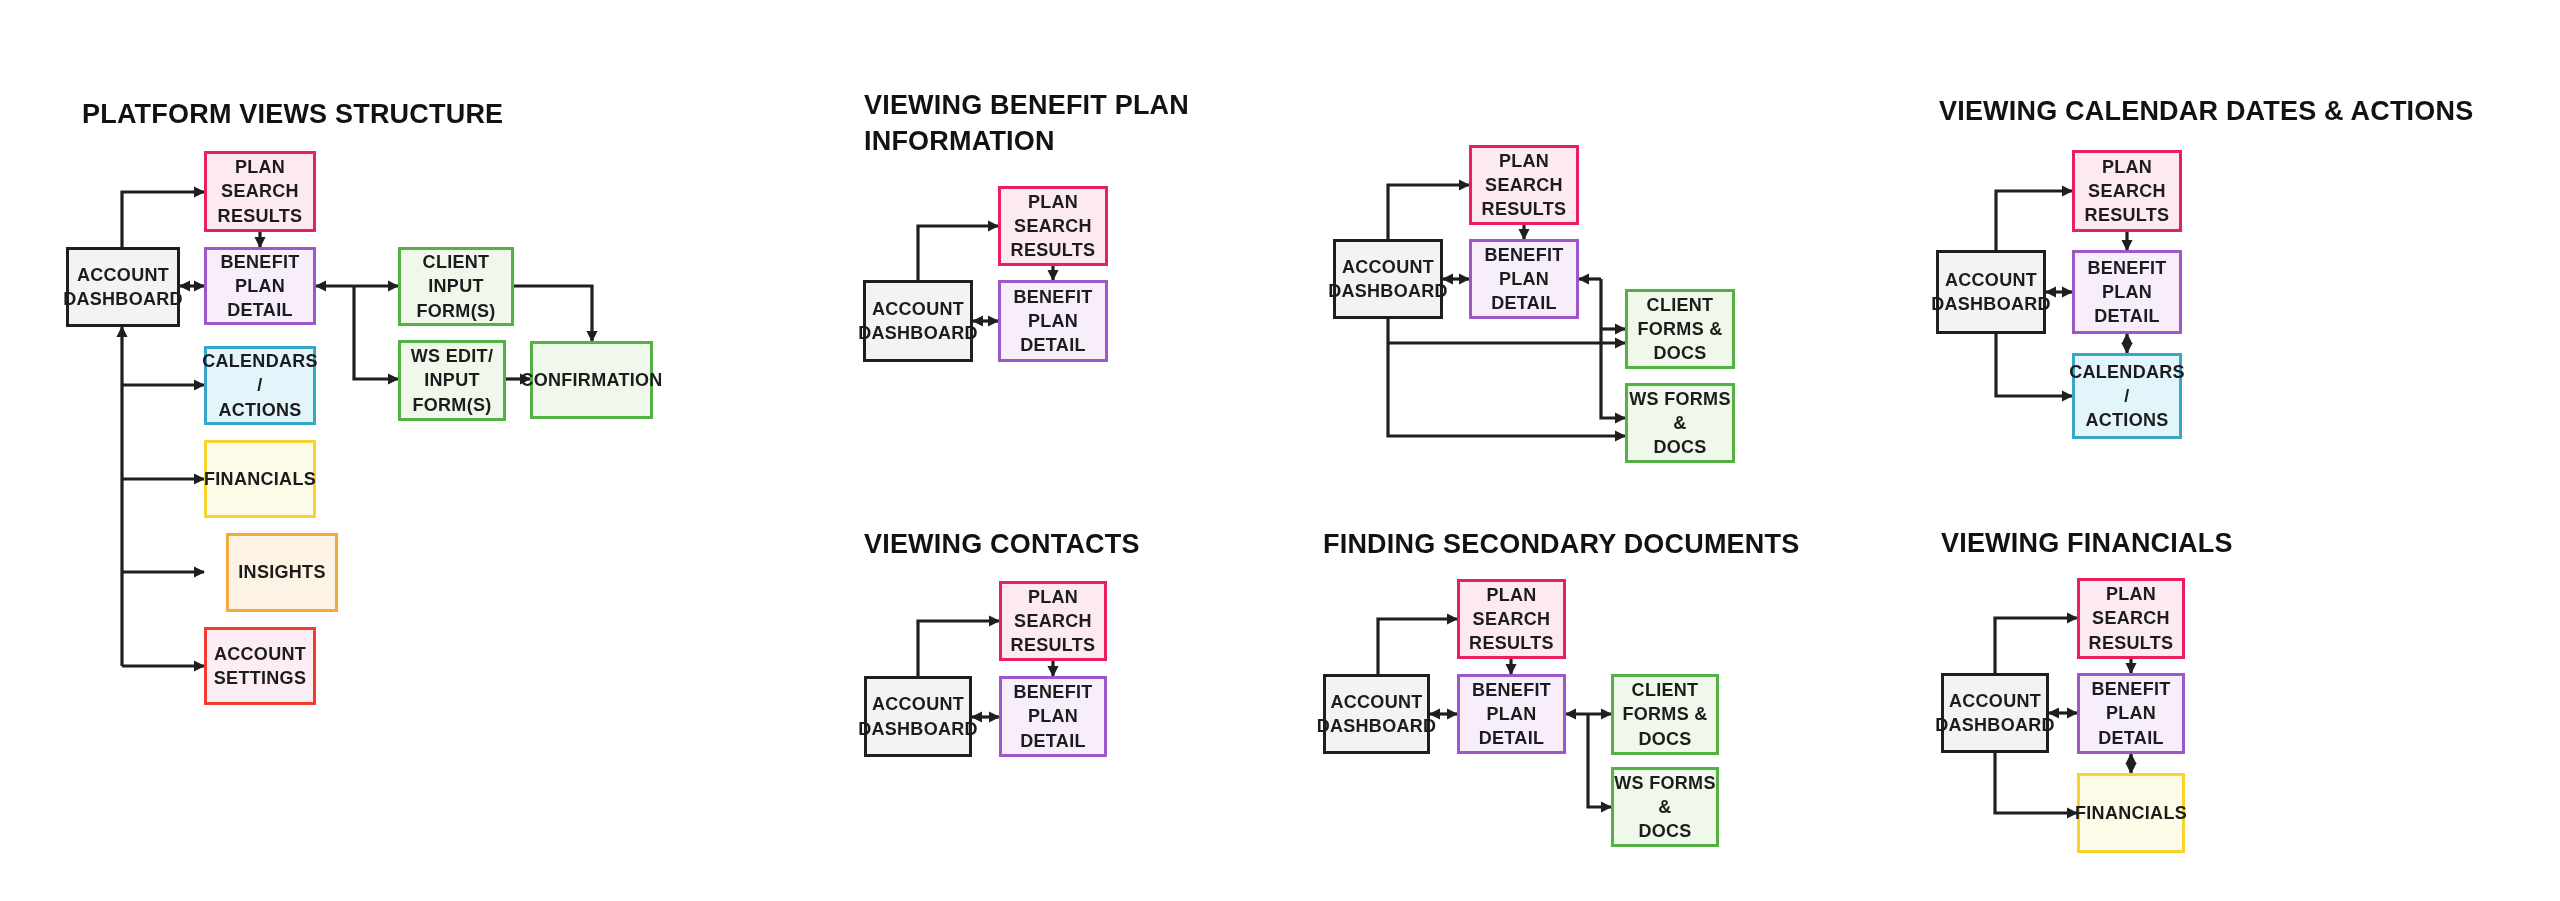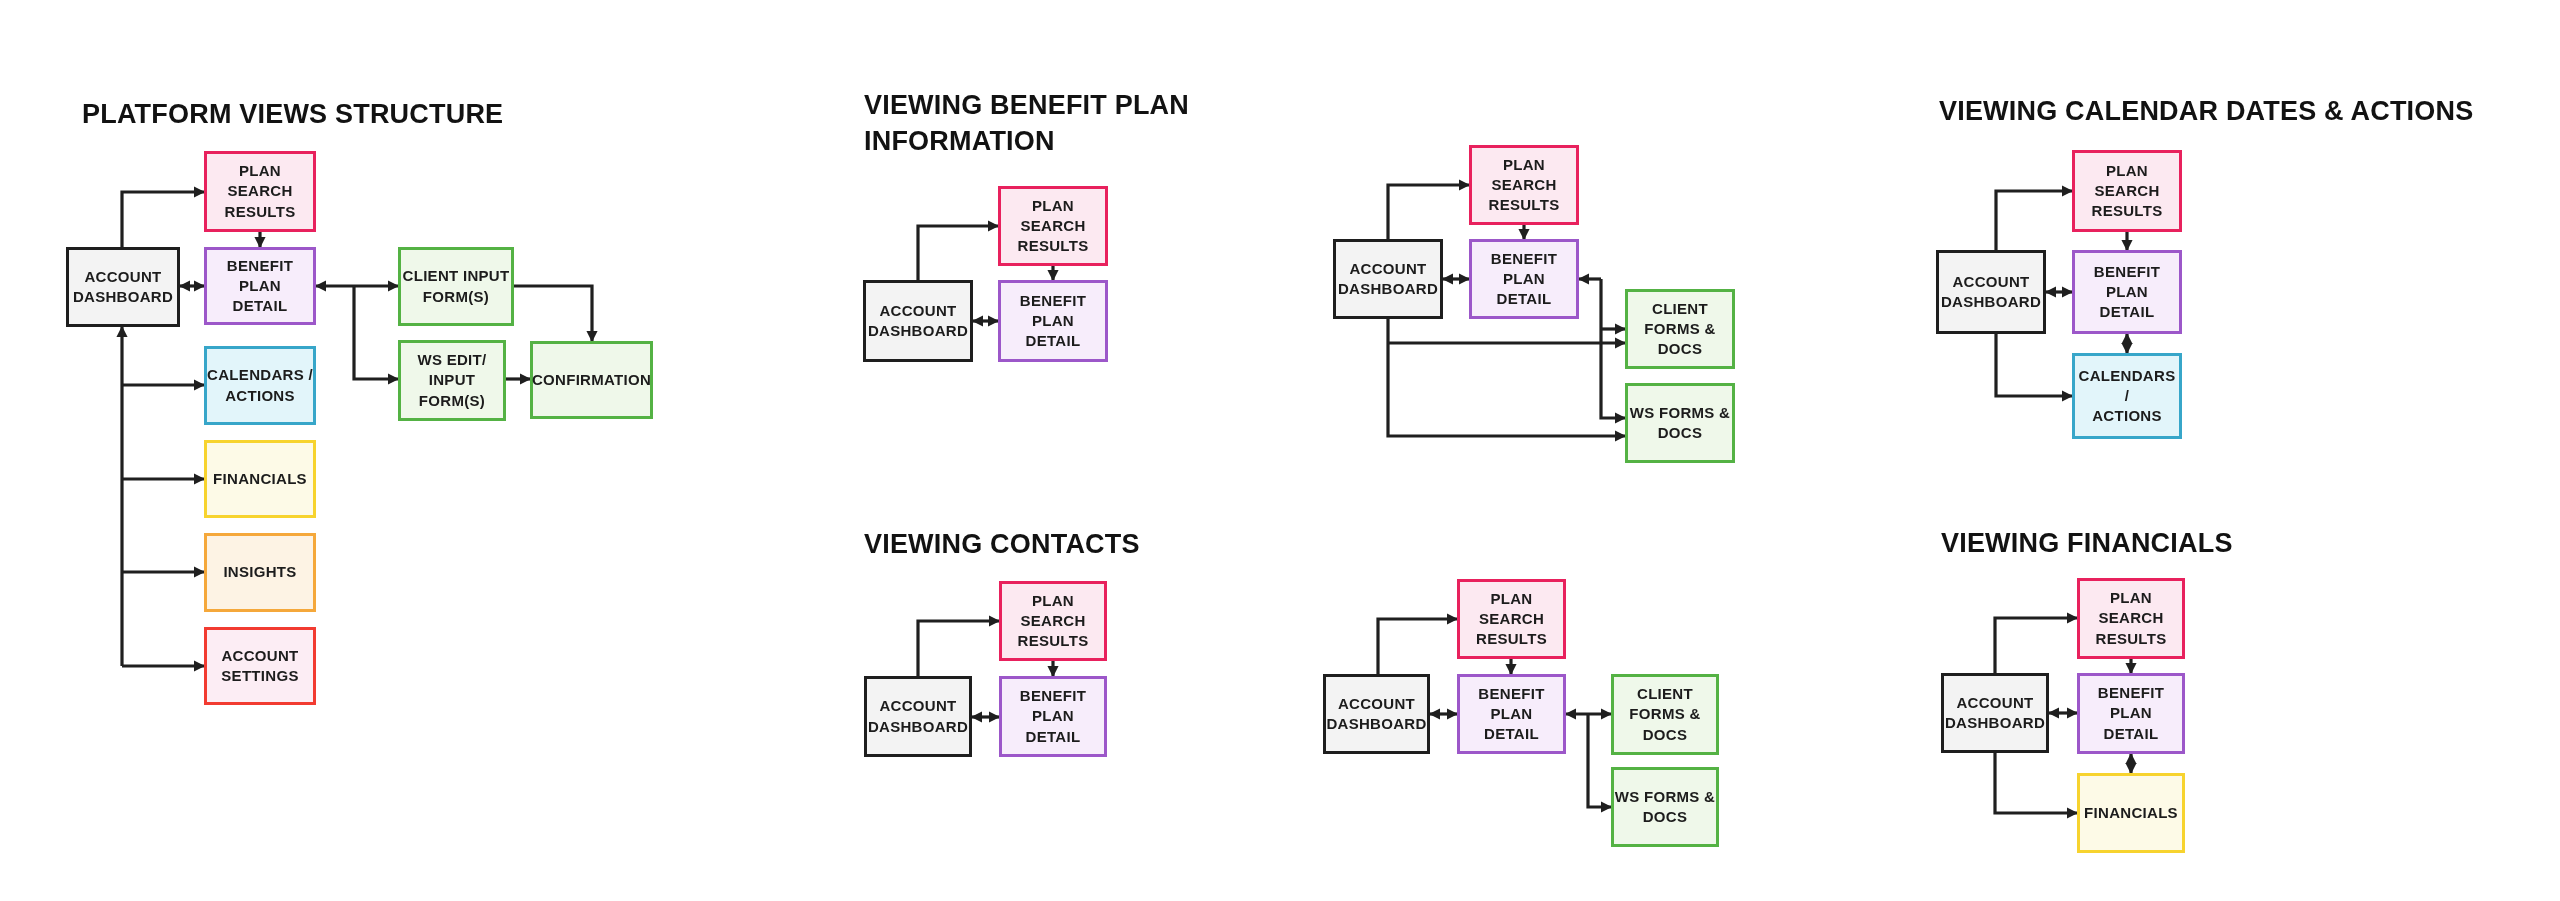--- a/index.html
+++ b/index.html
@@ -37,33 +37,33 @@
     line-height: 1.32;
   }
   .node {
     position: absolute;
     box-sizing: border-box;
     border: 3px solid #000;
     display: flex;
     align-items: center;
     justify-content: center;
     text-align: center;
-    font-size: 15px;
+    font-size: 18px;
     font-weight: 700;
     letter-spacing: 0.3px;
     line-height: 1.35;
     color: #1c1c1c;
     white-space: pre-line;
   }
   .c-dash   { background: var(--dashboard-fill); border-color: var(--dashboard-border); }
   .c-search { background: var(--search-fill);    border-color: var(--search-border); }
   .c-detail { background: var(--detail-fill);    border-color: var(--detail-border); }
   .c-cal    { background: var(--calendar-fill);  border-color: var(--calendar-border); }
   .c-fin    { background: var(--financial-fill); border-color: var(--financial-border); }
-  .c-ins    { background: var(--insight-fill);   border-color: var(--insight-border); }
+  .c-ins    { background: var(--insight-fill);   border-color: var(--insight-border); margin-left: 22px; }
   .c-set    { background: var(--settings-fill);  border-color: var(--settings-border); }
   .c-form   { background: var(--form-fill);      border-color: var(--form-border); }
 </style>
 </head>
 <body>
 
 <div id="canvas">
 
   <svg id="connectors" viewBox="0 0 2560 901" xmlns="http://www.w3.org/2000/svg">
     <defs>
@@ -188,20 +188,21 @@
 ACTIONS</div>
 
   <div class="title" style="left:864px;top:527px">VIEWING CONTACTS</div>
   <div class="node c-search" style="left:999px;top:581px;width:108px;height:80px">PLAN SEARCH
 RESULTS</div>
   <div class="node c-dash" style="left:864px;top:676px;width:108px;height:81px">ACCOUNT
 DASHBOARD</div>
   <div class="node c-detail" style="left:999px;top:676px;width:108px;height:81px">BENEFIT PLAN
 DETAIL</div>
 
+  <div class="title" style="left:1323px;top:527px">FINDING SECONDARY DOCUMENTS</div>
   <div class="node c-search" style="left:1457px;top:579px;width:109px;height:80px">PLAN SEARCH
 RESULTS</div>
   <div class="node c-dash" style="left:1323px;top:674px;width:107px;height:80px">ACCOUNT
 DASHBOARD</div>
   <div class="node c-detail" style="left:1457px;top:674px;width:109px;height:80px">BENEFIT PLAN
 DETAIL</div>
   <div class="node c-form" style="left:1611px;top:674px;width:108px;height:81px">CLIENT
 FORMS &amp;
 DOCS</div>
   <div class="node c-form" style="left:1611px;top:767px;width:108px;height:80px">WS FORMS &amp;

